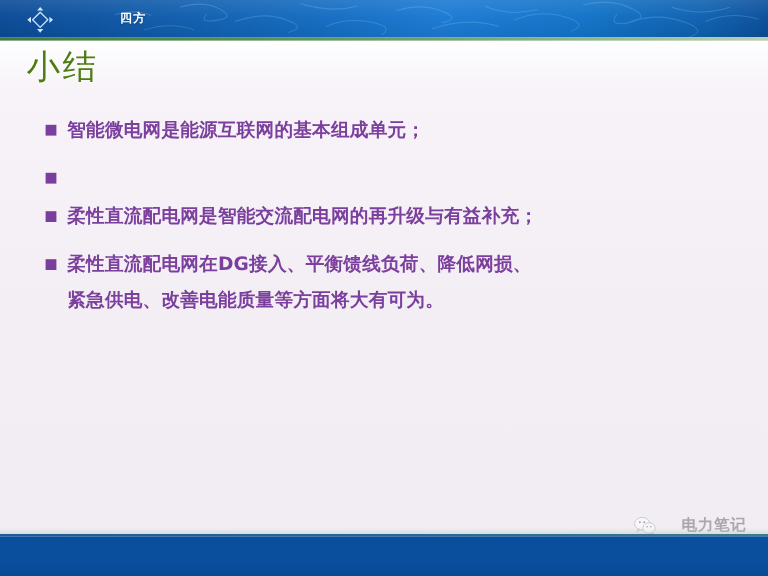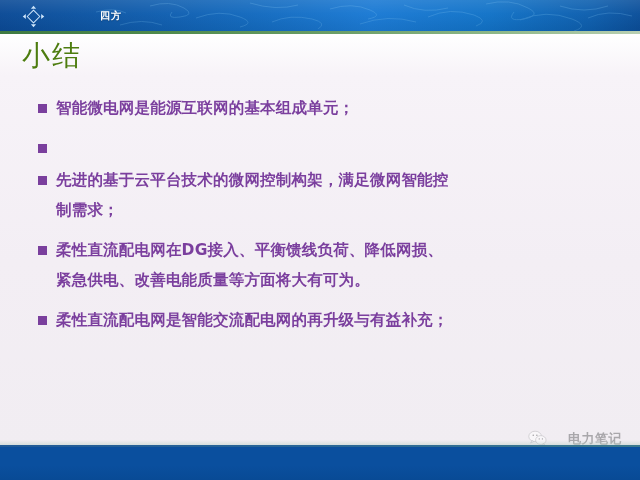--- a/index.html
+++ b/index.html
@@ -149,20 +149,21 @@
 
   
   .watermark {
     position: absolute;
     right: 18px;
     bottom: 34px;
     display: flex;
     align-items: center;
     gap: 21px;
     opacity: 0.55;
+    font-family: Liberation Mono, monospace;
   }
   .wechat-icon {
     width: 19px;
     height: 16px;
     display: block;
   }
   .watermark-text {
     color: #6f6f72;
     font-size: 13px;
     font-weight: bold;
@@ -254,40 +255,33 @@
         <div class="bullet-line">智能微电网是能源互联网的基本组成单元；</div>
       </div>
     </div>
 
     <div class="bullet-item">
       <span class="bullet-marker"></span>
       <div class="bullet-lines">
       </div>
     </div>
 
+
     <div class="bullet-item">
       <span class="bullet-marker"></span>
       <div class="bullet-lines">
-        <div class="bullet-line">先进的基于云平台技术的微网控制构架，满足微网智能控</div>
-        <div class="bullet-line">制需求；</div>
+        <div class="bullet-line">柔性直流配电网是智能交流配电网的再升级与有益补充；</div>
       </div>
     </div>
 
     <div class="bullet-item">
       <span class="bullet-marker"></span>
       <div class="bullet-lines">
         <div class="bullet-line">柔性直流配电网在DG接入、平衡馈线负荷、降低网损、</div>
         <div class="bullet-line">紧急供电、改善电能质量等方面将大有可为。</div>
-      </div>
-    </div>
-
-    <div class="bullet-item">
-      <span class="bullet-marker"></span>
-      <div class="bullet-lines">
-        <div class="bullet-line">柔性直流配电网是智能交流配电网的再升级与有益补充；</div>
       </div>
     </div>
 
   </div>
 
   <div class="watermark">
     <svg class="wechat-icon" viewBox="0 0 24 20">
       <g fill="#ffffff" stroke="#9a9a9e" stroke-width="0.8">
         <ellipse cx="9" cy="8" rx="8" ry="6.6"></ellipse>
         <path d="M5.4 13.2 L3.2 16.4 L7.0 14.6 Z" stroke-linejoin="round"></path>

